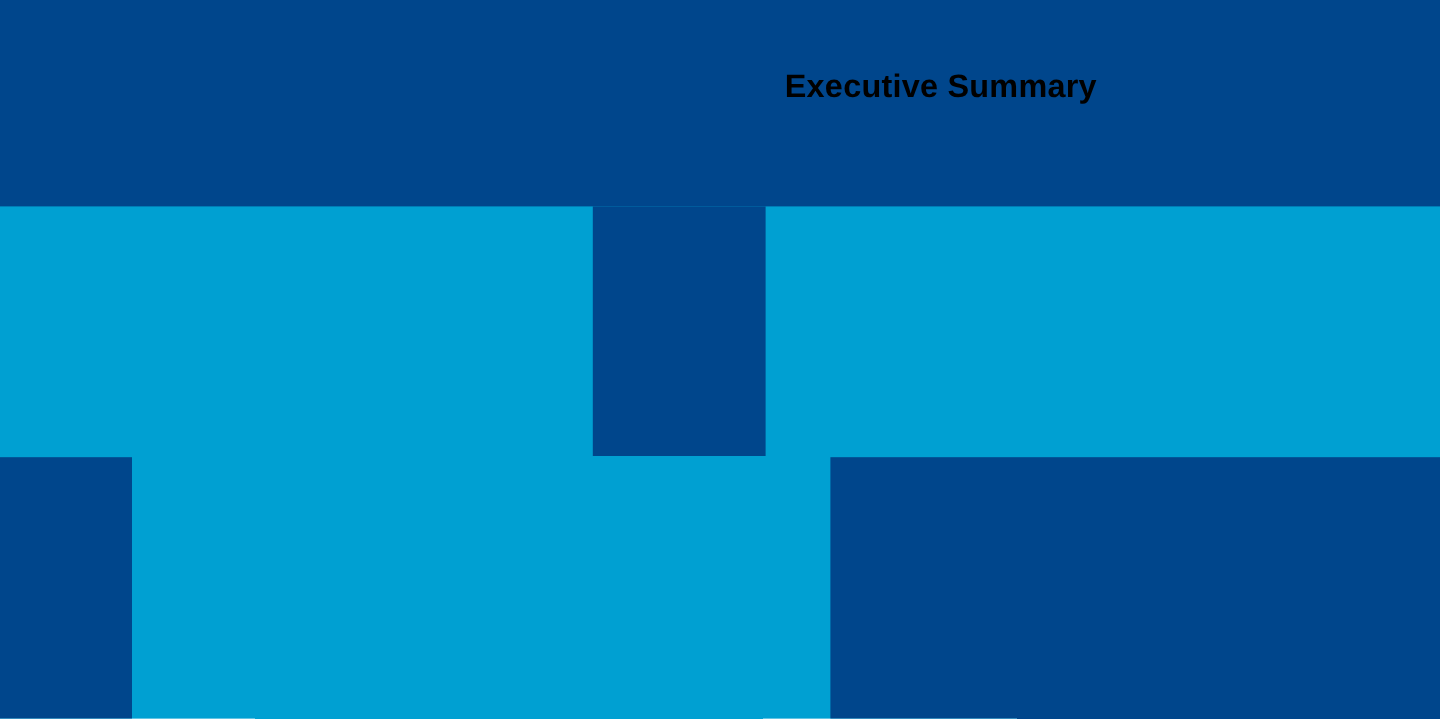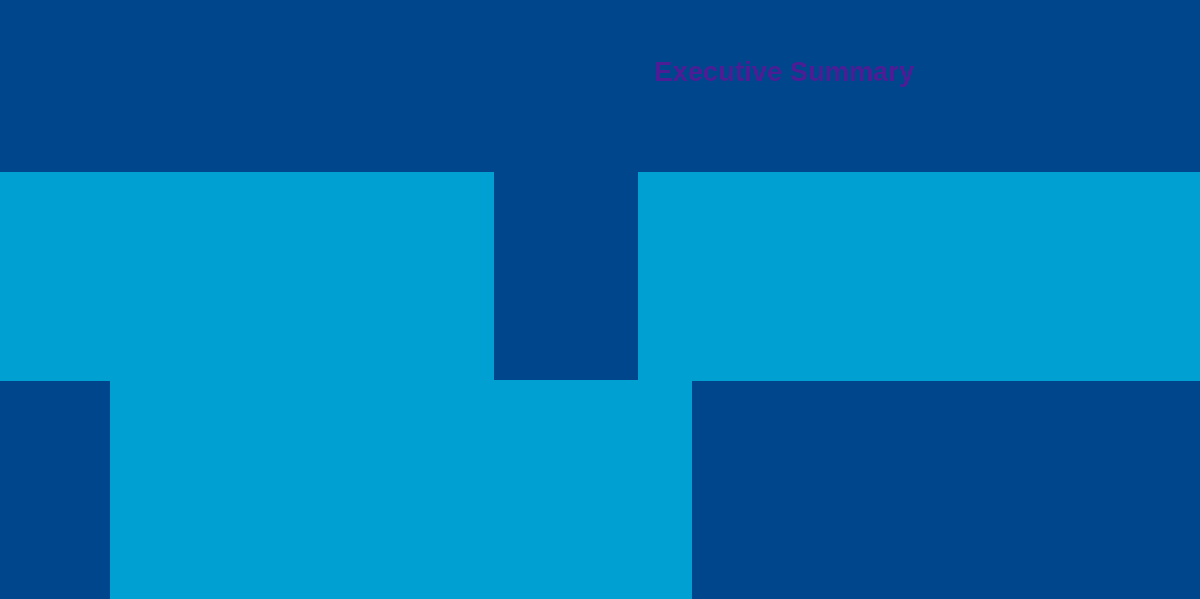--- a/index.html
+++ b/index.html
@@ -61,21 +61,21 @@
     background: #00468c;
   }
 
   
   #page-title {
     position: absolute;
     left: 0;
     top: 52px;
     width: 1200px;
     text-align: center;
-    color: #4c1d95;
+    color: #000000;
     font-size: 27px;
     font-weight: bold;
     letter-spacing: 0.2px;
     line-height: 40px;
     margin: 0;
     padding: 0;
     
     padding-left: 368px;
     box-sizing: border-box;
   }

